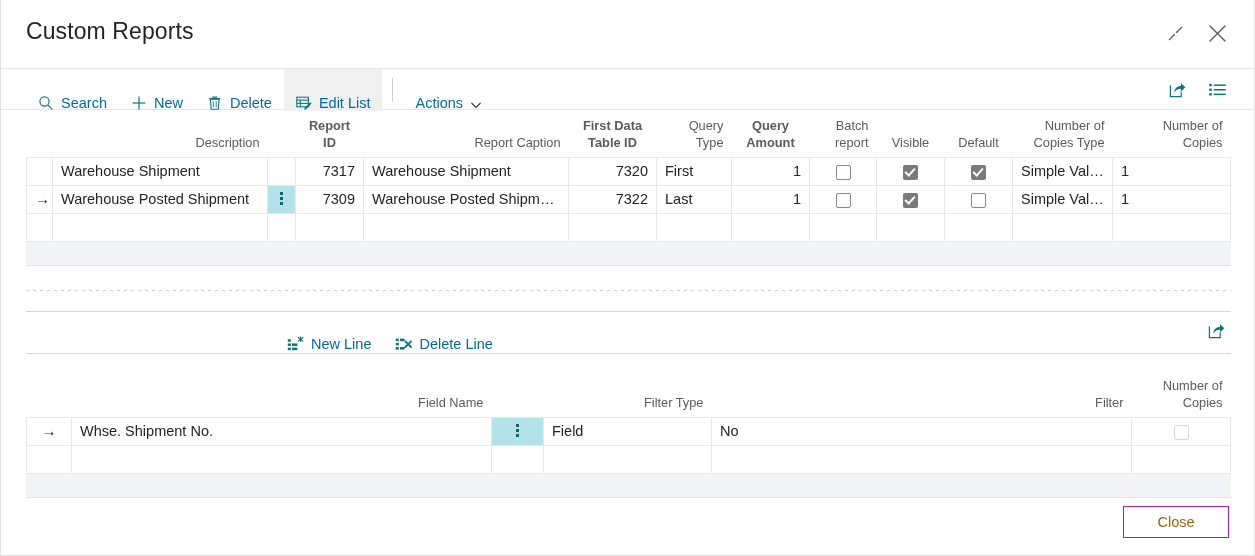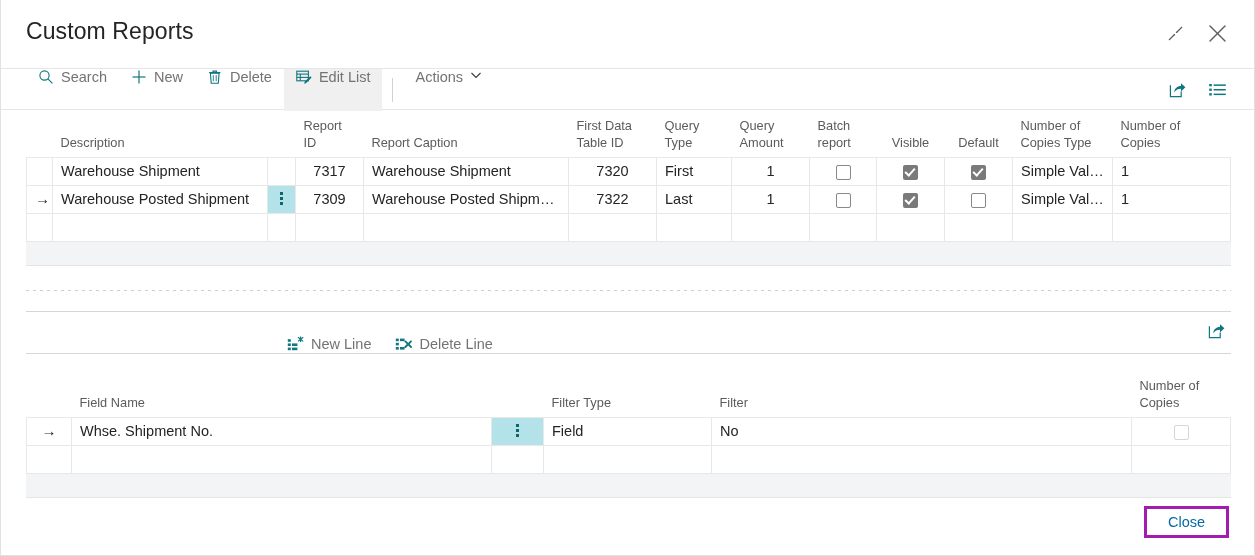--- a/index.html
+++ b/index.html
@@ -54,23 +54,23 @@
     border-top: 1px solid #e6e6e6;
     border-bottom: 1px solid #e6e6e6;
     background: #ffffff;
   }
   .cmd-left {
     position: absolute; left: 25px; top: 0;
     height: 42px;
     display: flex; align-items: stretch;
   }
   .cmd-item {
-    display: flex; align-items: flex-start; gap: 7px;
+    display: flex; align-items: flex-end; gap: 7px;
     padding: 0 12px;
-    font-size: 14.5px; color: #737373;
+    font-size: 14.5px; color: #0369a1;
     cursor: pointer; white-space: nowrap;
   }
   .cmd-item.active { background: #f0f0f0; }
   .cmd-item .ico { display: flex; align-items: center; }
   .cmd-sep {
     width: 1px; margin: 9px 10px;
     background: #d0d0d0;
   }
   .cmd-right {
     position: absolute; right: 25px; top: 0;
@@ -94,35 +94,35 @@
     width: 100%;
   }
   .grid th {
     font-weight: 400;
     font-size: 12.8px;
     color: #5d5b59;
     vertical-align: bottom;
     padding: 0 8px 5px 8px;
     border: none;
     line-height: 1.32;
-    text-align: left;
-  }
-  .grid th.num { text-align: left; }
+    text-align: right;
+  }
+  .grid th.num { text-align: center; font-weight: bold; }
   .grid th.ctr { text-align: center; }
   .grid td {
     border: 1px solid #e8e8e8;
     padding: 0 8px;
     height: 28px;
     color: #252423;
     background: #ffffff;
     white-space: nowrap;
     overflow: hidden;
     text-overflow: ellipsis;
   }
-  .grid td.num { text-align: center; margin-top: 27px; }
+  .grid td.num { text-align: right; margin-top: 27px; }
   .grid td.ctr { text-align: center; padding: 0; }
   .grid tr.empty td { color: transparent; }
 
   .cell-ind {
     text-align: center; padding: 0;
     color: #3b3a39; font-size: 15px;
   }
   .arrow-ind { line-height: 26px; }
 
   .dots-cell {
@@ -201,25 +201,25 @@
   }
 
   
   .footer {
     position: absolute; left: 0; bottom: 0;
     width: 100%; height: 58px;
     background: #ffffff;
   }
   .close-btn {
     position: absolute; right: 25px; top: 9px;
-    width: 85px; height: 32px;
-    background: #ffffff;
-    border: 3px solid #a21caf;
+    width: 106px; height: 32px;
+    background: #ffffff;
+    border: 1px solid #a21caf;
     font-family: "Liberation Sans", sans-serif;
-    font-size: 14.5px; color: #0369a1;
+    font-size: 14.5px; color: #a16207;
     cursor: pointer;
   }
   .footer-line {
     position: absolute; left: 25px; top: 0;
     width: 1205px; height: 1px;
     background: #e6e6e6;
   }
 </style>
 </head>
 <body>

